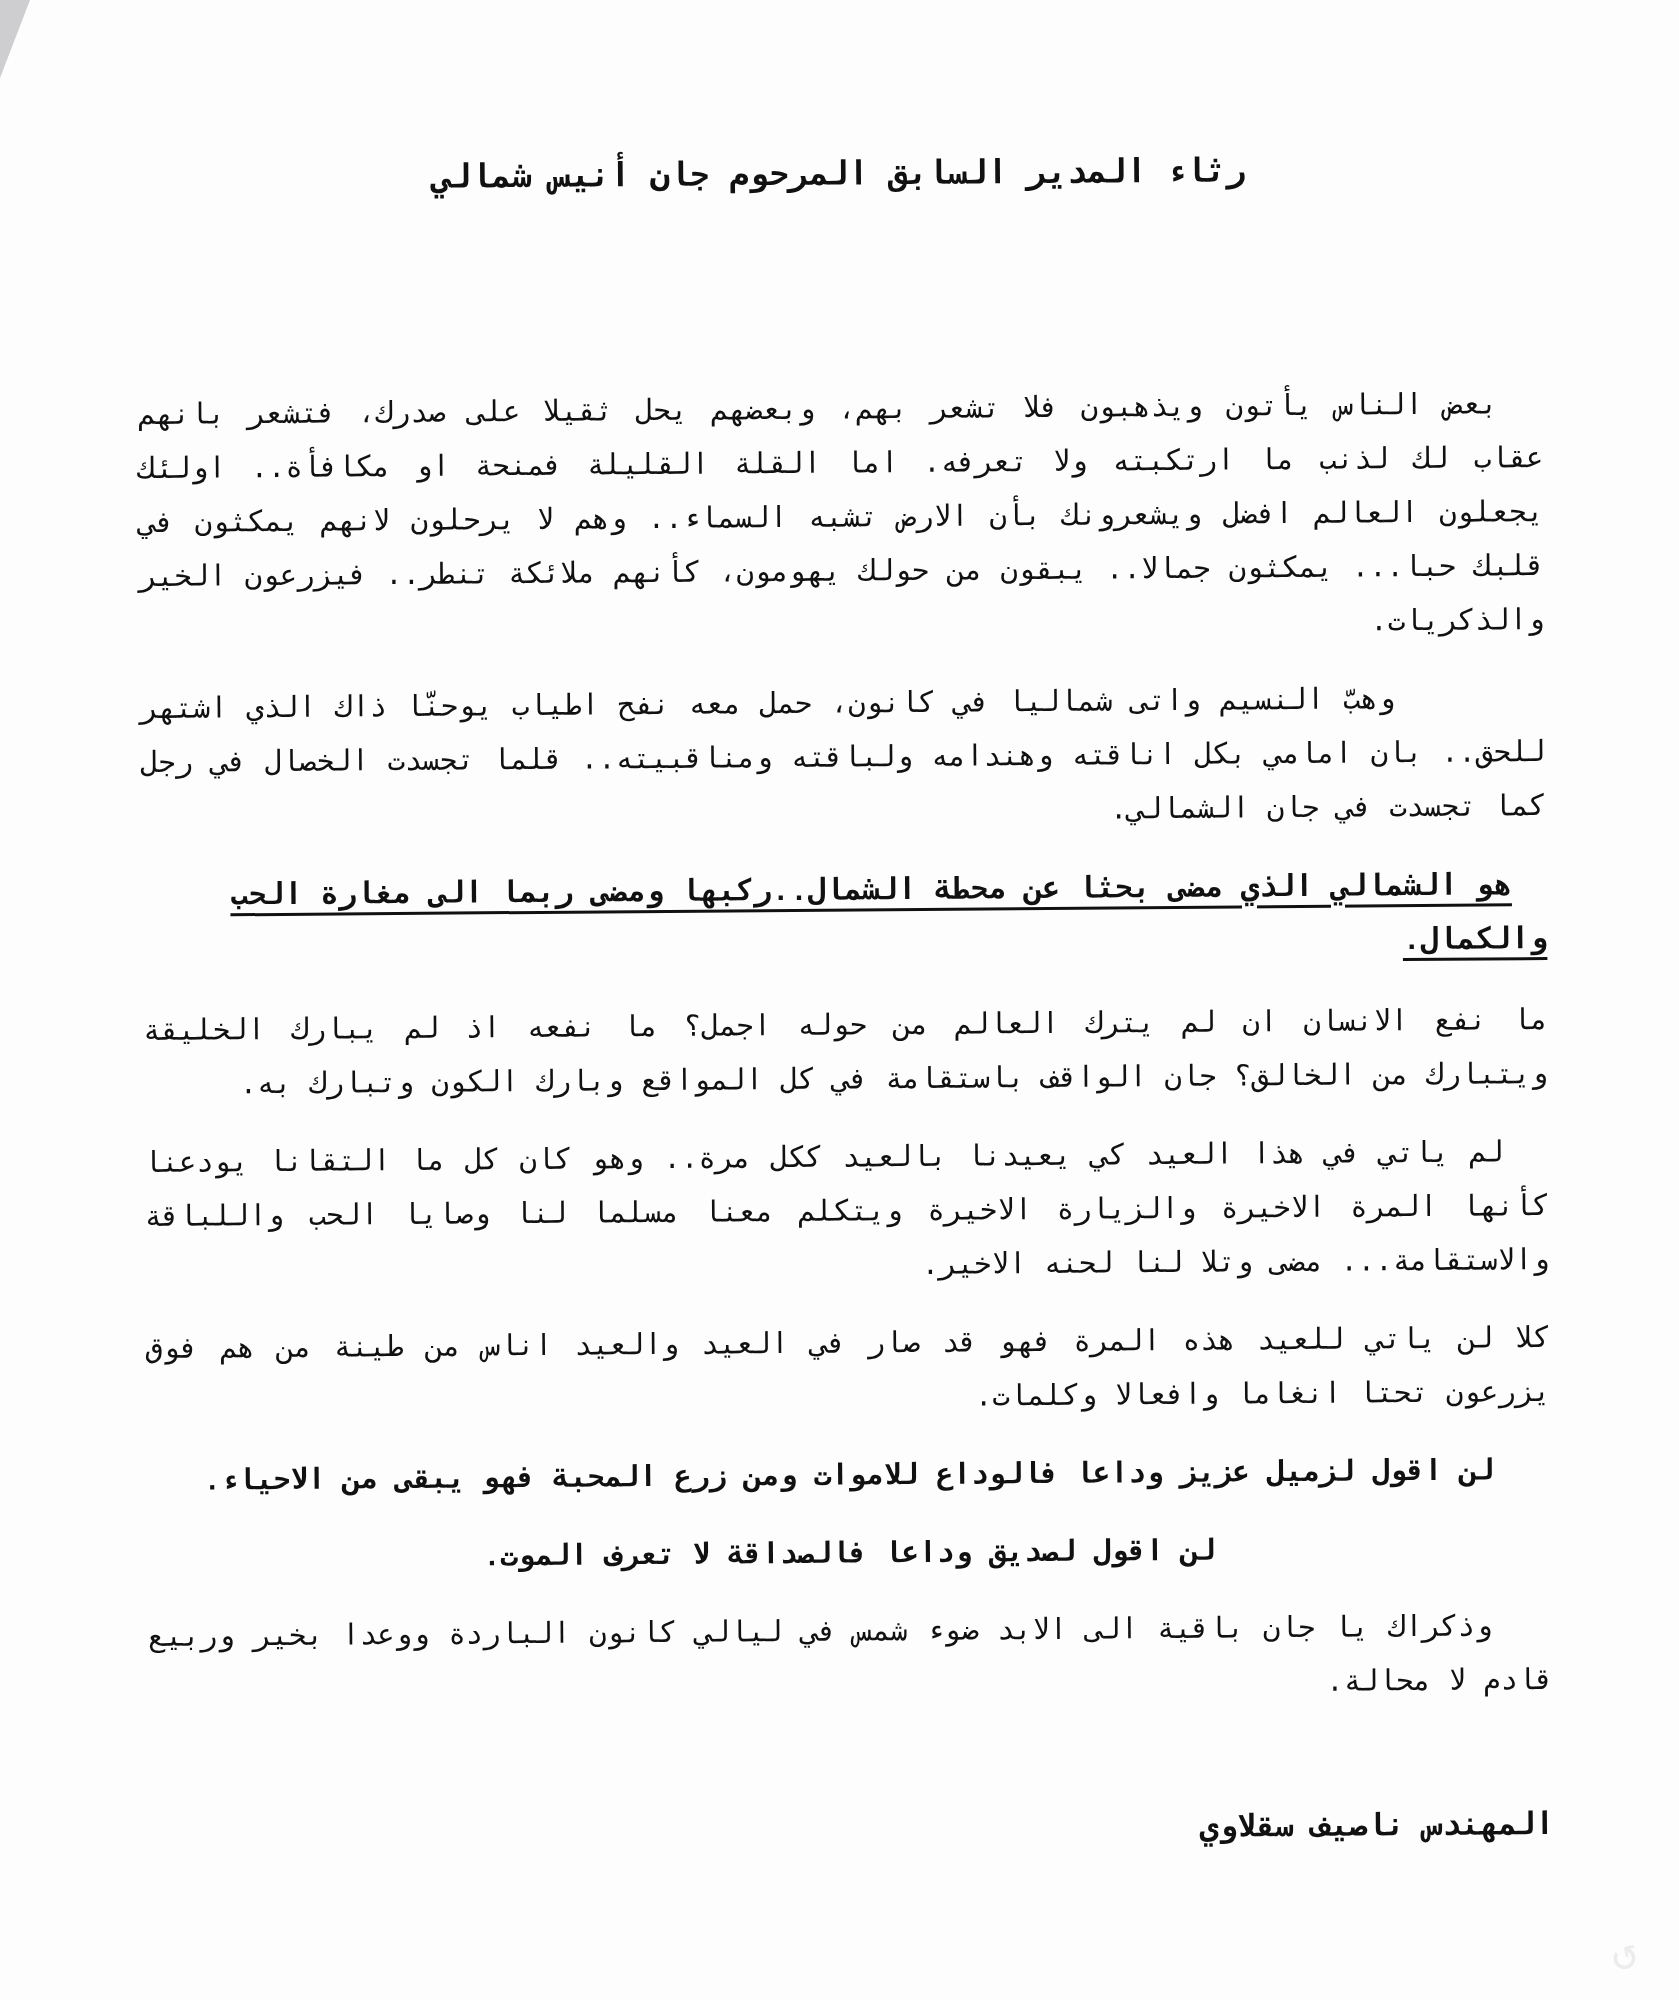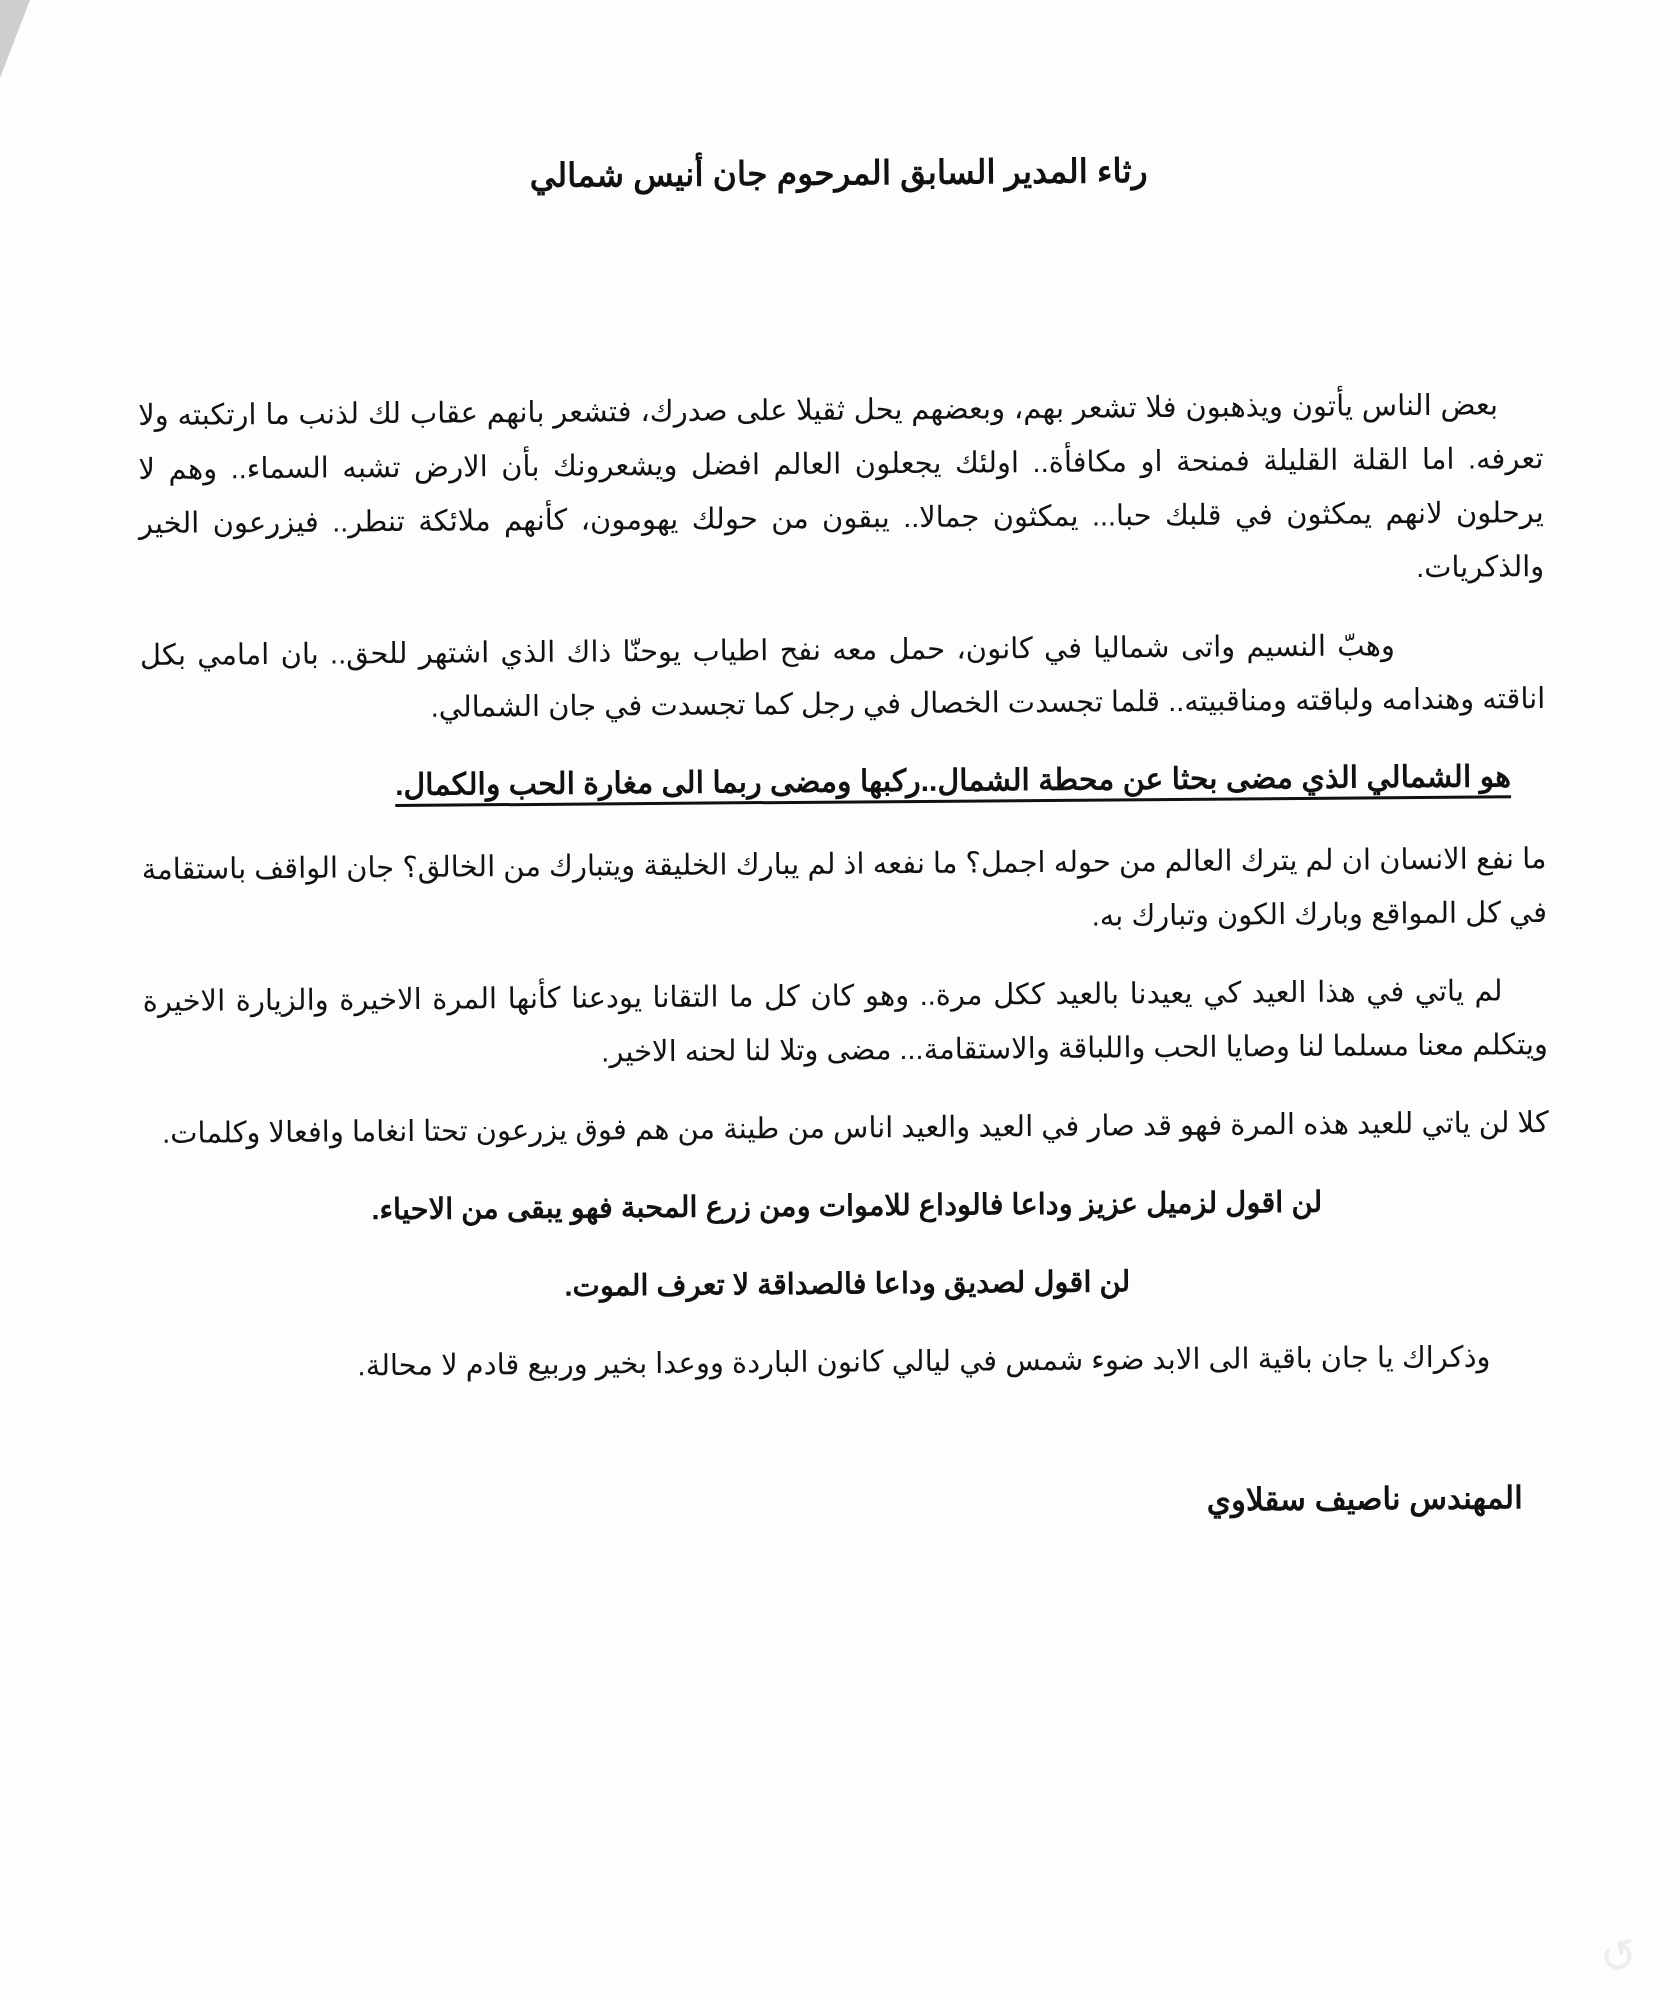--- a/index.html
+++ b/index.html
@@ -7,21 +7,21 @@
     padding: 0;
     background: #e9e9e9;
   }
   .page {
     position: relative;
     width: 1679px;
     height: 2000px;
     margin: 0 auto;
     background: #fdfdfd;
     overflow: hidden;
-    font-family: Liberation Sans, sans-serif;
+    font-family: Liberation Mono, monospace;
     color: #111;
   }
   
   .corner-shade {
     position: absolute;
     top: 0;
     left: 0;
     width: 0;
     height: 0;
     border-top: 78px solid #a7a7ab;

